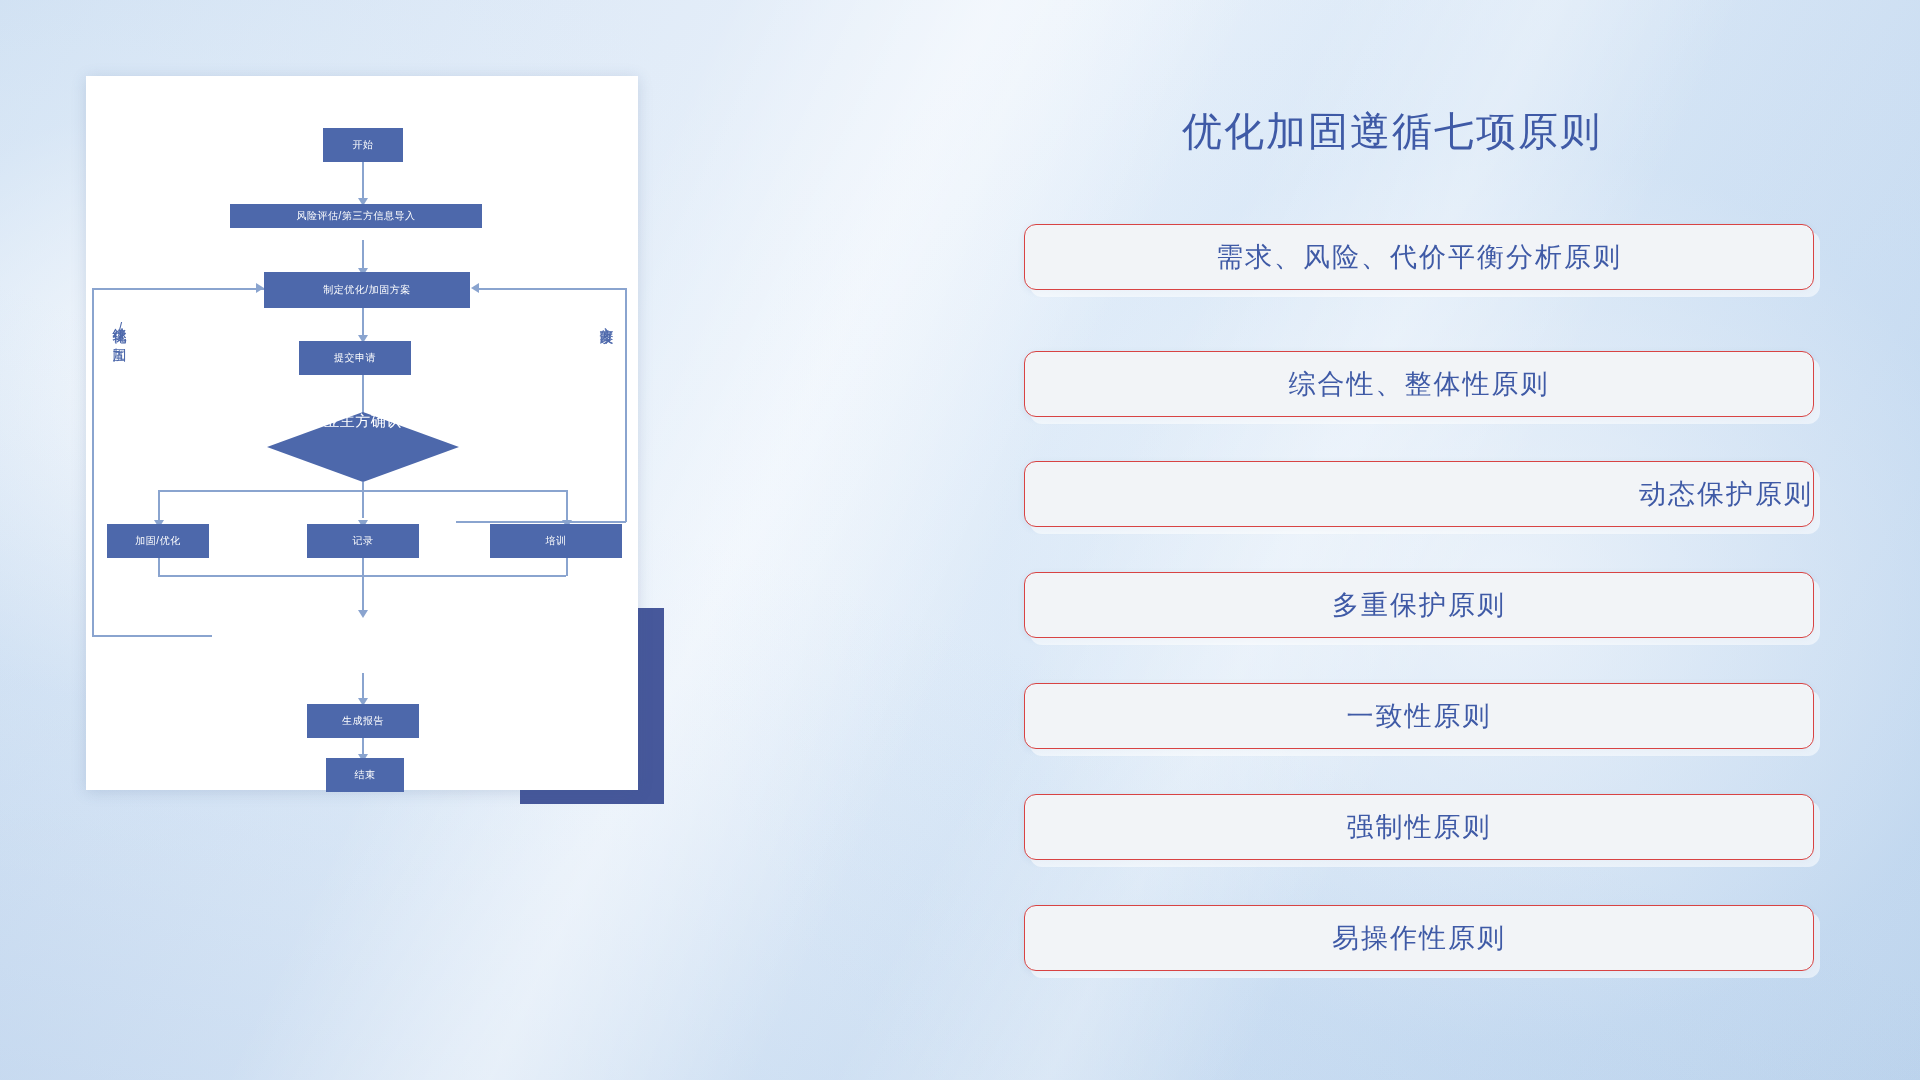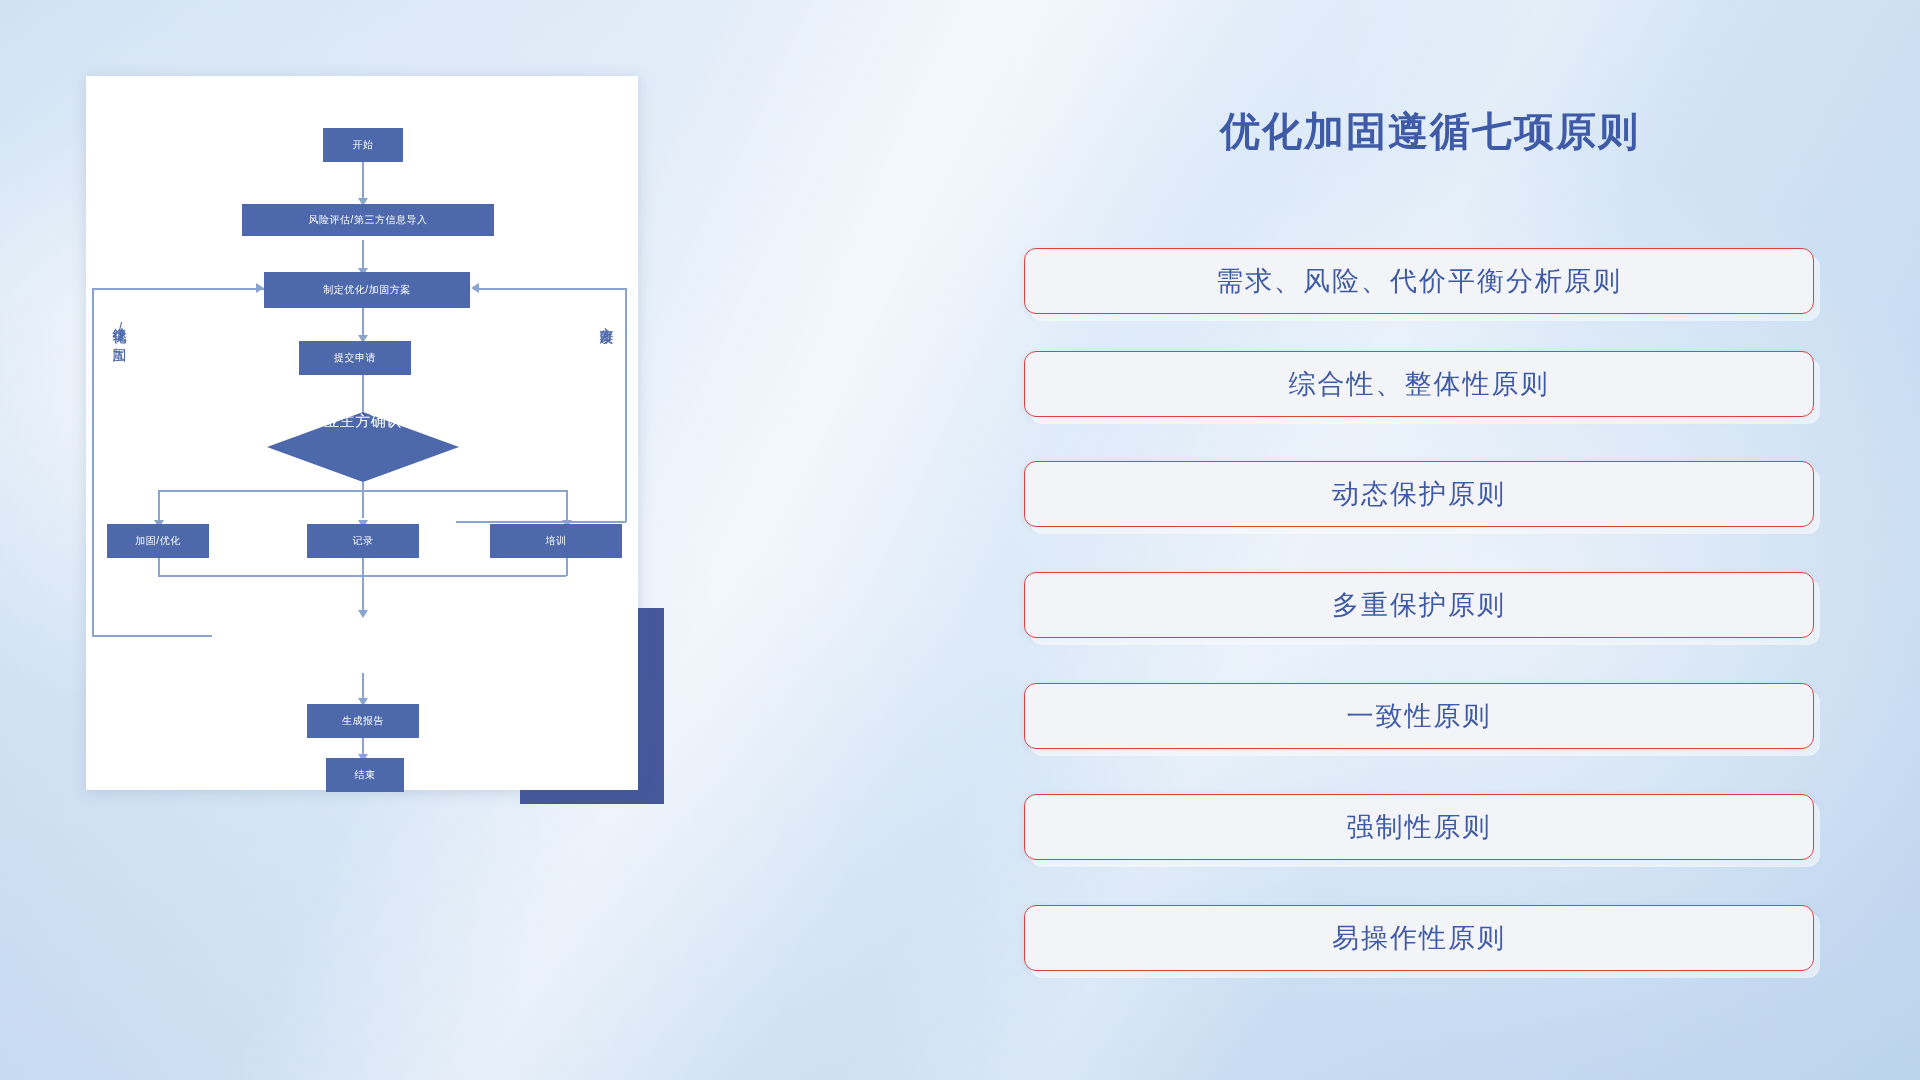--- a/index.html
+++ b/index.html
@@ -115,27 +115,27 @@
     font-size: 14px;
     line-height: 1.15;
     writing-mode: vertical-rl;
     text-orientation: upright;
     letter-spacing: 1px;
   }
 
   
   .right-title {
     position: absolute;
-    left: 1030px;
+    left: 992px;
     top: 104px;
     width: 800px;
     text-align: center;
     color: #3f5aa6;
     font-size: 40px;
-    font-weight: bold;
+    font-weight: normal;
     letter-spacing: 2px;
   }
   .pill {
     position: absolute;
     left: 1024px;
     width: 790px;
     height: 66px;
     background: #f2f4f7;
     border: 1.6px solid #d84343;
     border-radius: 12px;
@@ -170,21 +170,21 @@
     <div class="conn v" style="left:6px; top:212px; height:348px;"></div>
     <div class="conn h" style="left:6px; top:212px; width:172px;"></div>
     <div class="conn h" style="left:6px; top:559px; width:120px;"></div>
     <div class="arrow-right" style="left:170px; top:207px;"></div>
     <div class="side-label" style="left:26px; top:240px;">继续优化/加固</div>
 
     <div class="node" style="left:237px; top:52px; width:80px; height:34px;">开始</div>
     <div class="conn v" style="left:276px; top:86px; height:40px;"></div>
     <div class="arrow-down" style="left:272px; top:122px;"></div>
 
-    <div class="node" style="left:156px; top:128px; width:252px; height:32px;">风险评估/第三方信息导入</div>
+    <div class="node" style="left:144px; top:128px; width:252px; height:24px;">风险评估/第三方信息导入</div>
     <div class="conn v" style="left:276px; top:164px; height:32px;"></div>
     <div class="arrow-down" style="left:272px; top:192px;"></div>
 
     <div class="node" style="left:178px; top:196px; width:206px; height:36px;">制定优化/加固方案</div>
     <div class="conn v" style="left:276px; top:232px; height:32px;"></div>
     <div class="arrow-down" style="left:272px; top:259px;"></div>
 
     <div class="node" style="left:213px; top:265px; width:112px; height:34px;">提交申请</div>
     <div class="conn v" style="left:276px; top:299px; height:48px;"></div>
     <div class="arrow-down" style="left:272px; top:342px;"></div>
@@ -219,27 +219,27 @@
 
     <div class="node" style="left:221px; top:628px; width:112px; height:34px;">生成报告</div>
     <div class="conn v" style="left:276px; top:662px; height:22px;"></div>
     <div class="arrow-down" style="left:272px; top:678px;"></div>
 
     <div class="node" style="left:240px; top:682px; width:78px; height:34px;">结束</div>
   </div>
 
   <div class="right-title">优化加固遵循七项原则</div>
 
-  <div class="pill" style="top:248px;text-align:right;">
+  <div class="pill" style="top:224px;text-align:right;">
     <span>需求、风险、代价平衡分析原则</span>
   </div>
   <div class="pill" style="top:351px;">
     <span>综合性、整体性原则</span>
   </div>
-  <div class="pill" style="top:461px;">
+  <div class="pill" style="top:461px;justify-content:flex-end;">
     <span>动态保护原则</span>
   </div>
   <div class="pill" style="top:572px;">
     <span>多重保护原则</span>
   </div>
   <div class="pill" style="top:683px;">
     <span>一致性原则</span>
   </div>
   <div class="pill" style="top:794px;">
     <span>强制性原则</span>

